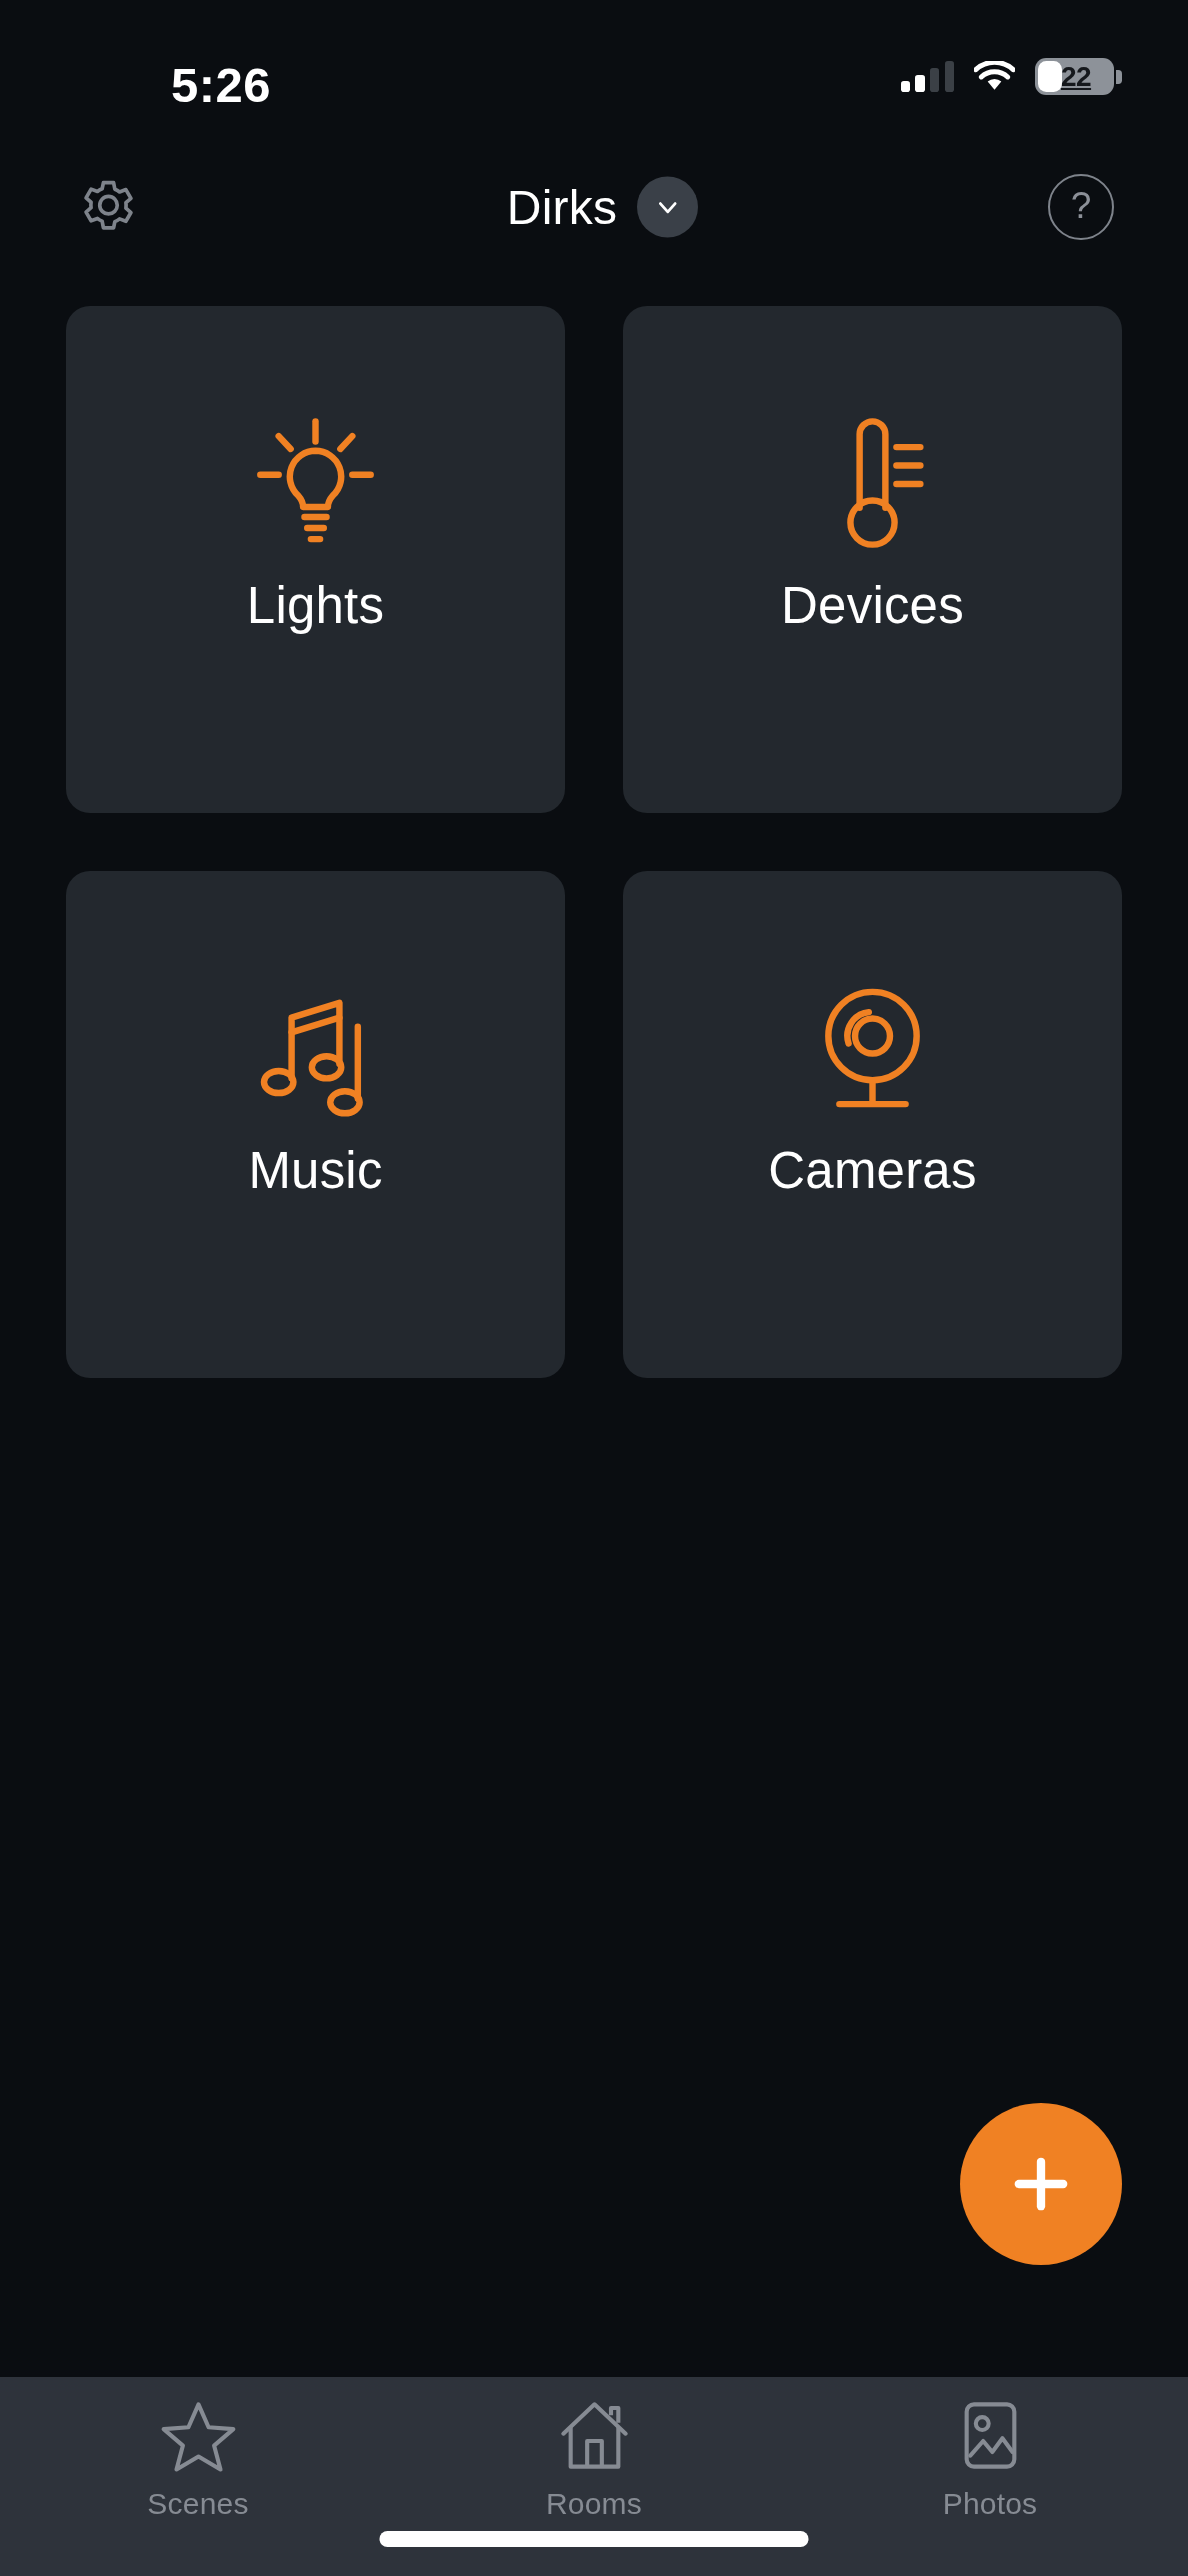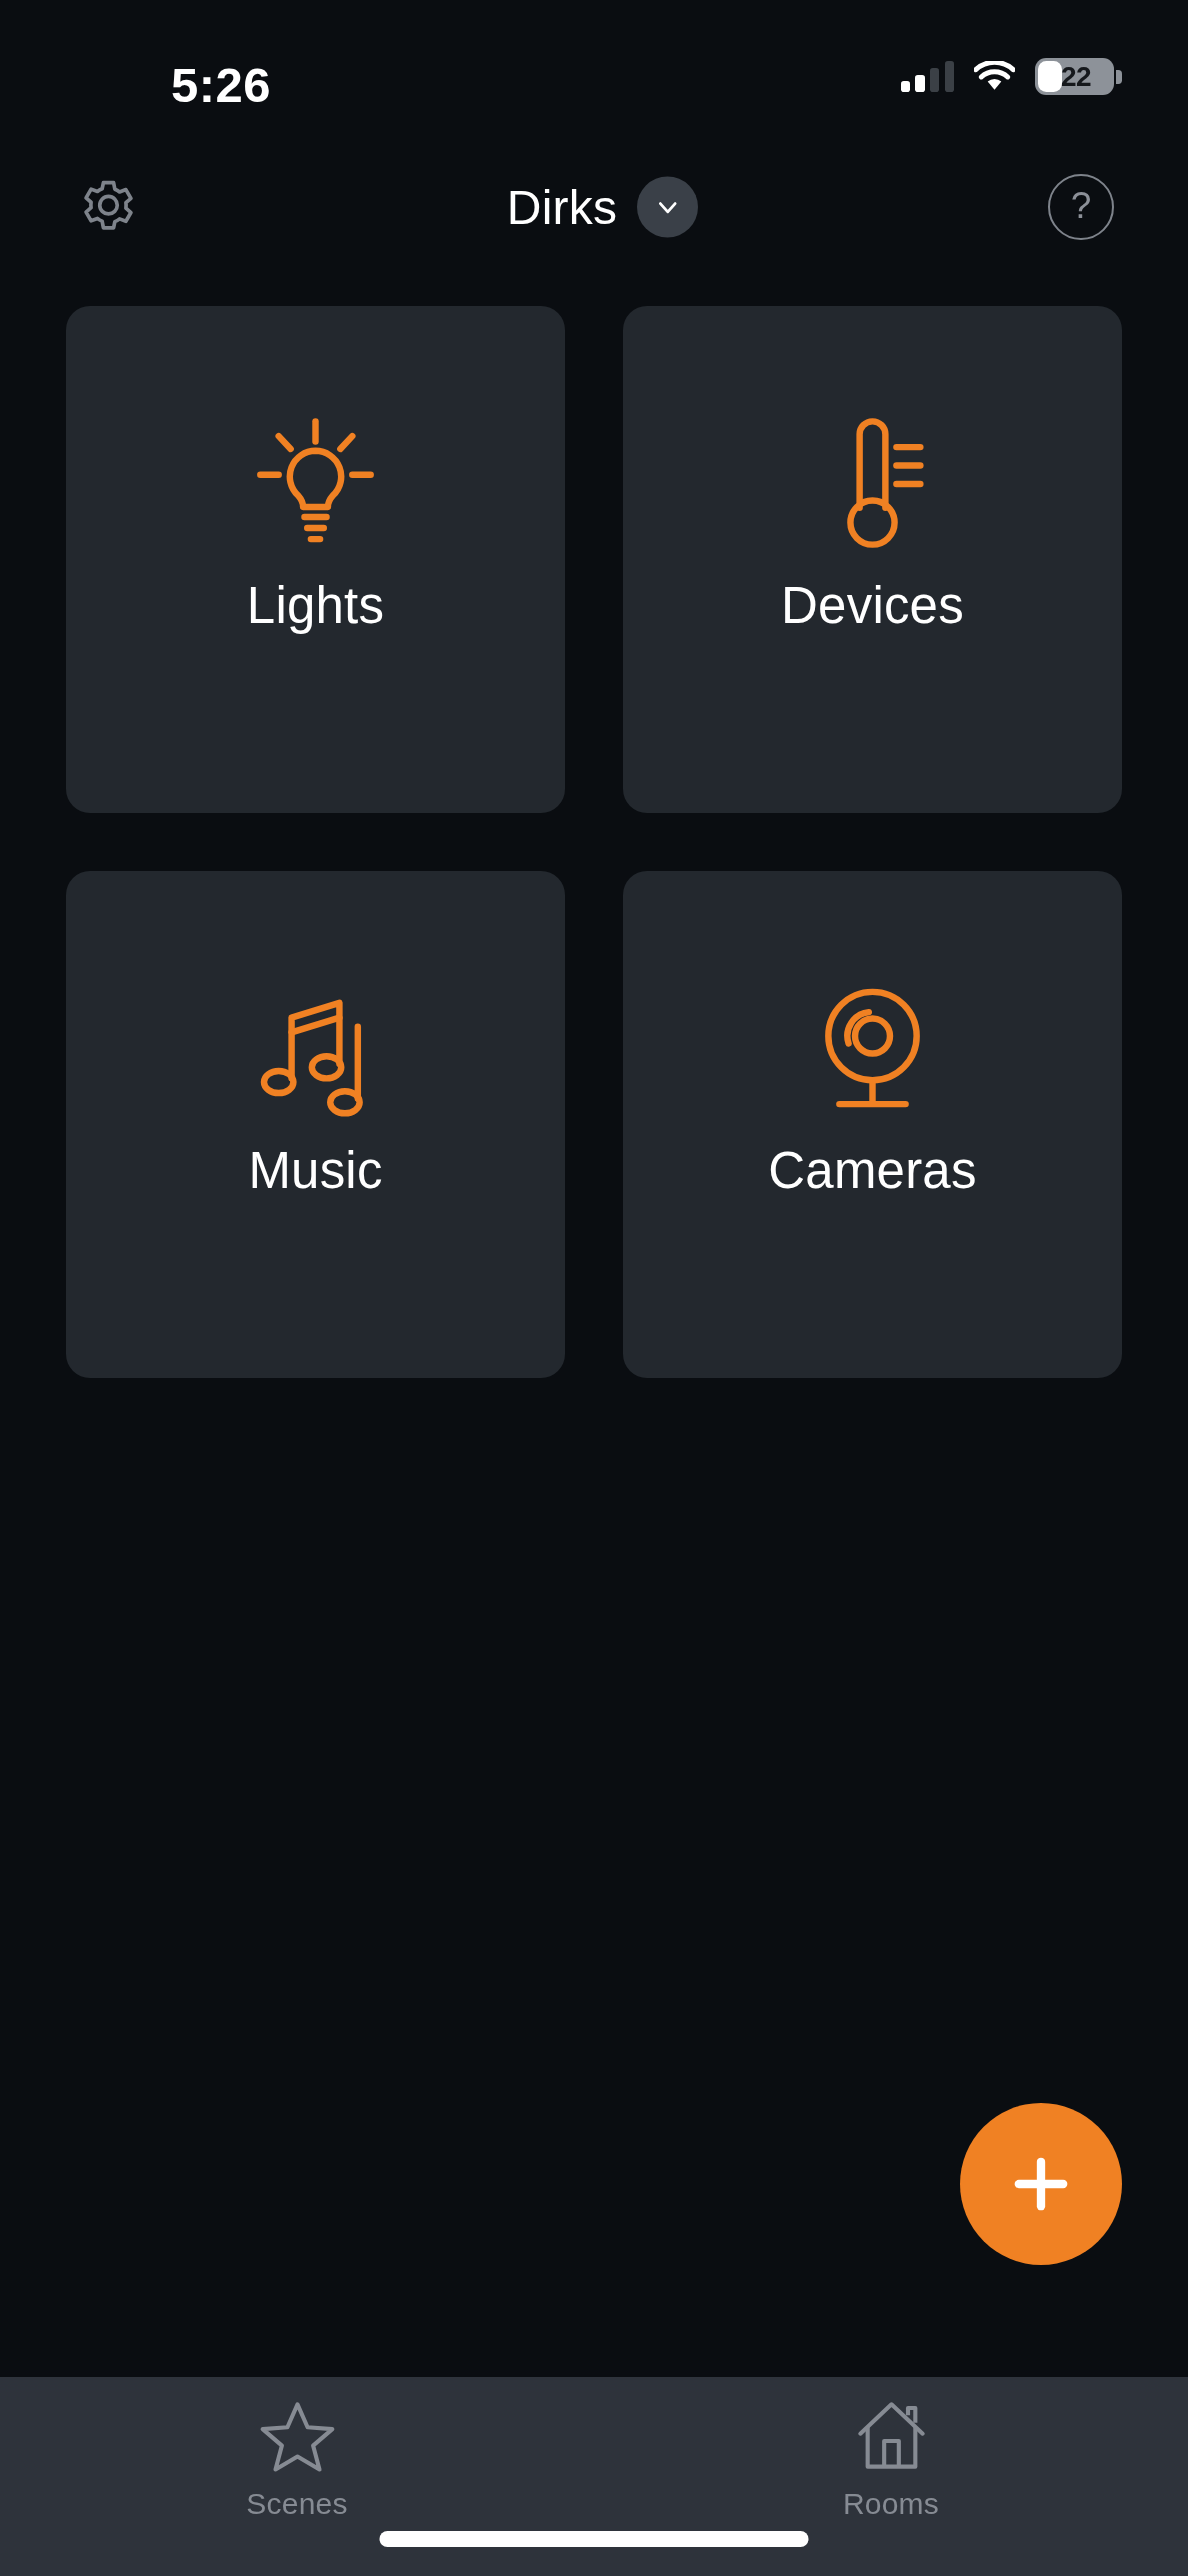--- a/index.html
+++ b/index.html
@@ -81,20 +81,21 @@
   }
   .battery .lvl {
     position:relative;
     width:100%;
     text-align:center;
     color:#15181c;
     font-size:28px;
     font-weight:700;
     letter-spacing:-0.5px;
     padding-left: 3px;
+    text-decoration: underline;
   }
 
   
   .app-header {
     flex: 0 0 120px;
     height: 120px;
     position: relative;
     display: flex;
     align-items: center;
   }
@@ -362,17 +363,27 @@
           <path d="M8 40 L42 8 L76 40" fill="none" stroke="#868b93" stroke-width="4.5" stroke-linejoin="round" stroke-linecap="round"></path>
           <path d="M16 33 V76 H68 V33" fill="none" stroke="#868b93" stroke-width="4.5" stroke-linejoin="round"></path>
           <path d="M60 20 V12 H68 V28" fill="none" stroke="#868b93" stroke-width="4.5" stroke-linejoin="round"></path>
           <path d="M34 76 V48 H50 V76" fill="none" stroke="#868b93" stroke-width="4.5" stroke-linejoin="round"></path>
         </svg>
       </div>
       <div class="tab-label">Rooms</div>
     </div>
 
 
+    <div class="tab">
+      <div class="tab-icon">
+        <svg viewBox="0 0 84 84" width="77" height="77">
+          <rect x="16" y="8" width="52" height="68" rx="8" fill="none" stroke="#868b93" stroke-width="4.5"></rect>
+          <circle cx="33" cy="29" r="7" fill="none" stroke="#868b93" stroke-width="4.5"></circle>
+          <path d="M20 64 L34 48 L44 60 L55 45 L66 60" fill="none" stroke="#868b93" stroke-width="4.5" stroke-linejoin="round" stroke-linecap="round"></path>
+        </svg>
+      </div>
+      <div class="tab-label">Photos</div>
+    </div>
   </div>
 
   <div class="home-indicator"></div>
 </div>
 
 
 </body></html>

